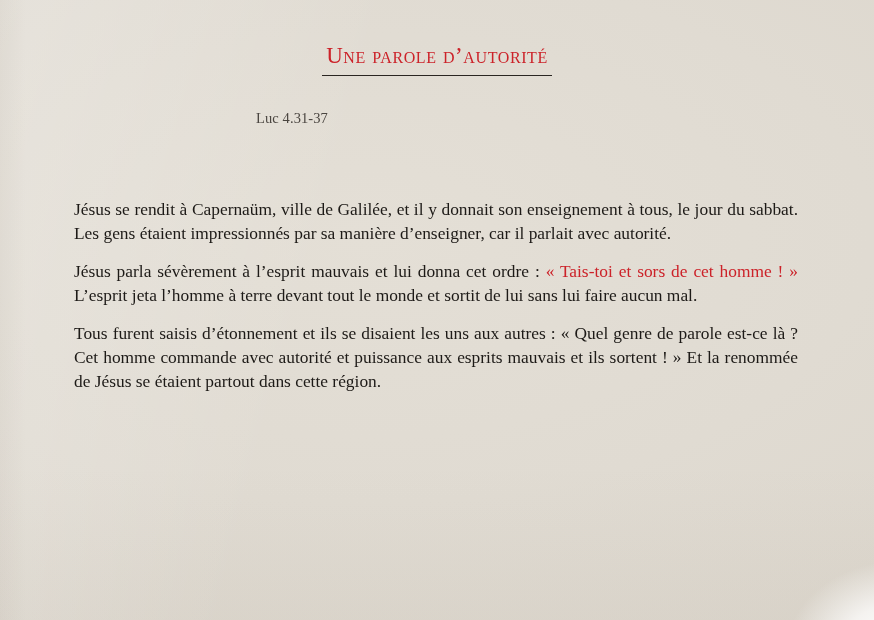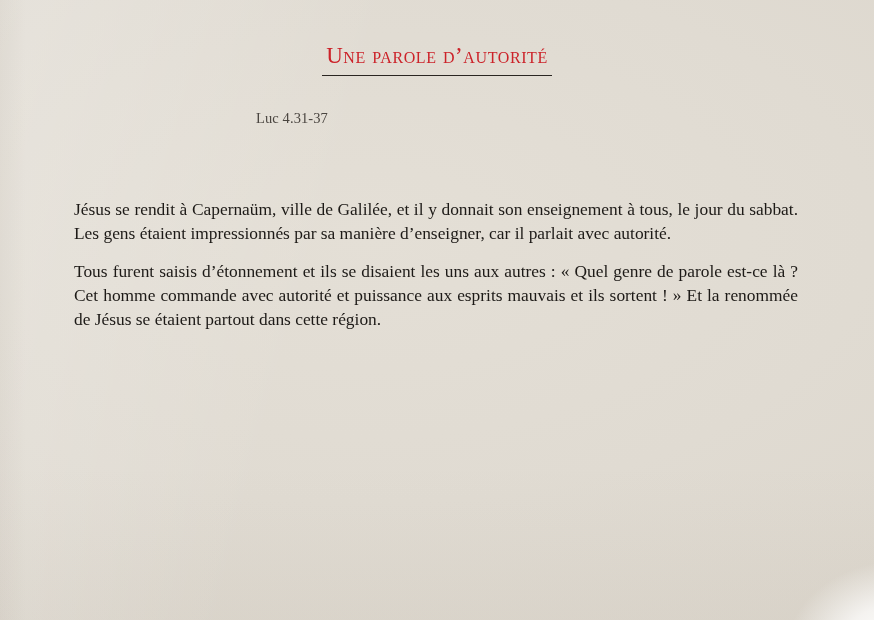--- a/index.html
+++ b/index.html
@@ -126,16 +126,17 @@
   <div class="page-curl"></div>
 
   <div class="header">
     <h1 class="title">Une parole d’autorité</h1>
   </div>
 
   <div class="reference">Luc 4.31-37</div>
 
   <div class="body-text">
     <p class="para">Jésus se rendit à Capernaüm, ville de Galilée, et il y donnait son enseignement à tous, le jour du sabbat. Les gens étaient impressionnés par sa manière d’enseigner, car il parlait avec autorité.</p>
+    <p class="para">Jésus parla sévèrement à l’esprit mauvais et lui donna cet ordre : <span class="quote-red">« Tais-toi et sors de cet homme ! »</span> L’esprit jeta l’homme à terre devant tout le monde et sortit de lui sans lui faire aucun mal.</p>
     <p class="para">Tous furent saisis d’étonnement et ils se disaient les uns aux autres : « Quel genre de parole est-ce là ? Cet homme commande avec autorité et puissance aux esprits mauvais et ils sortent ! » Et la renommée de Jésus se étaient partout dans cette région.</p>
   </div>
 
 </div>
 
 </body></html>

